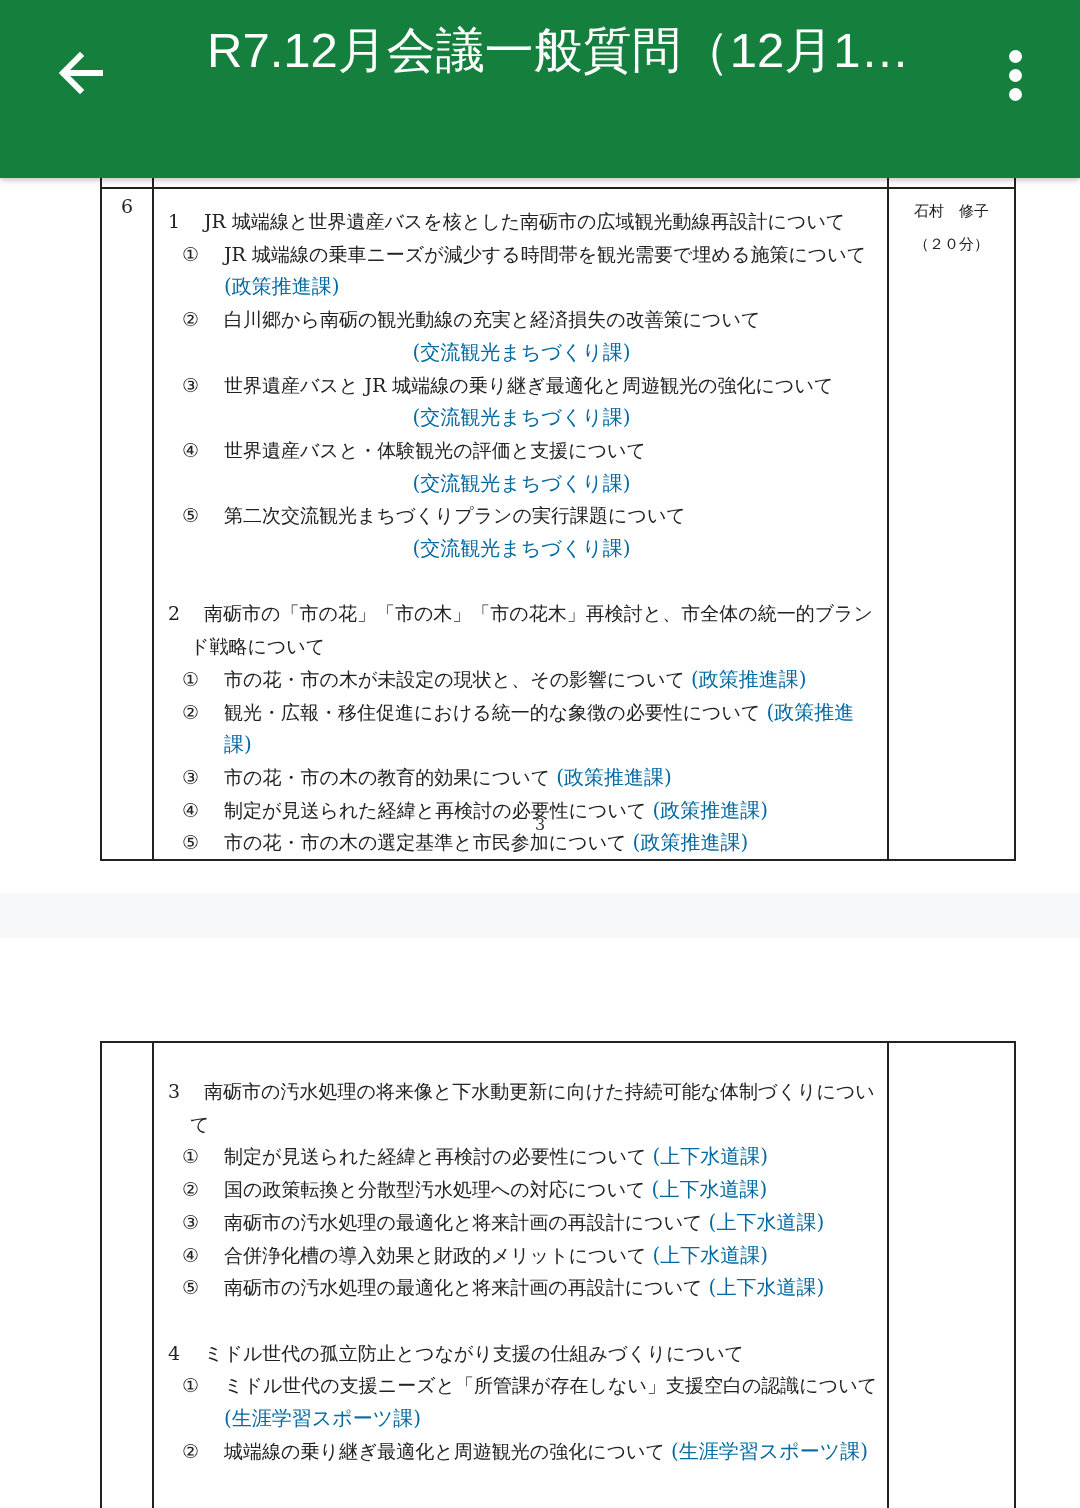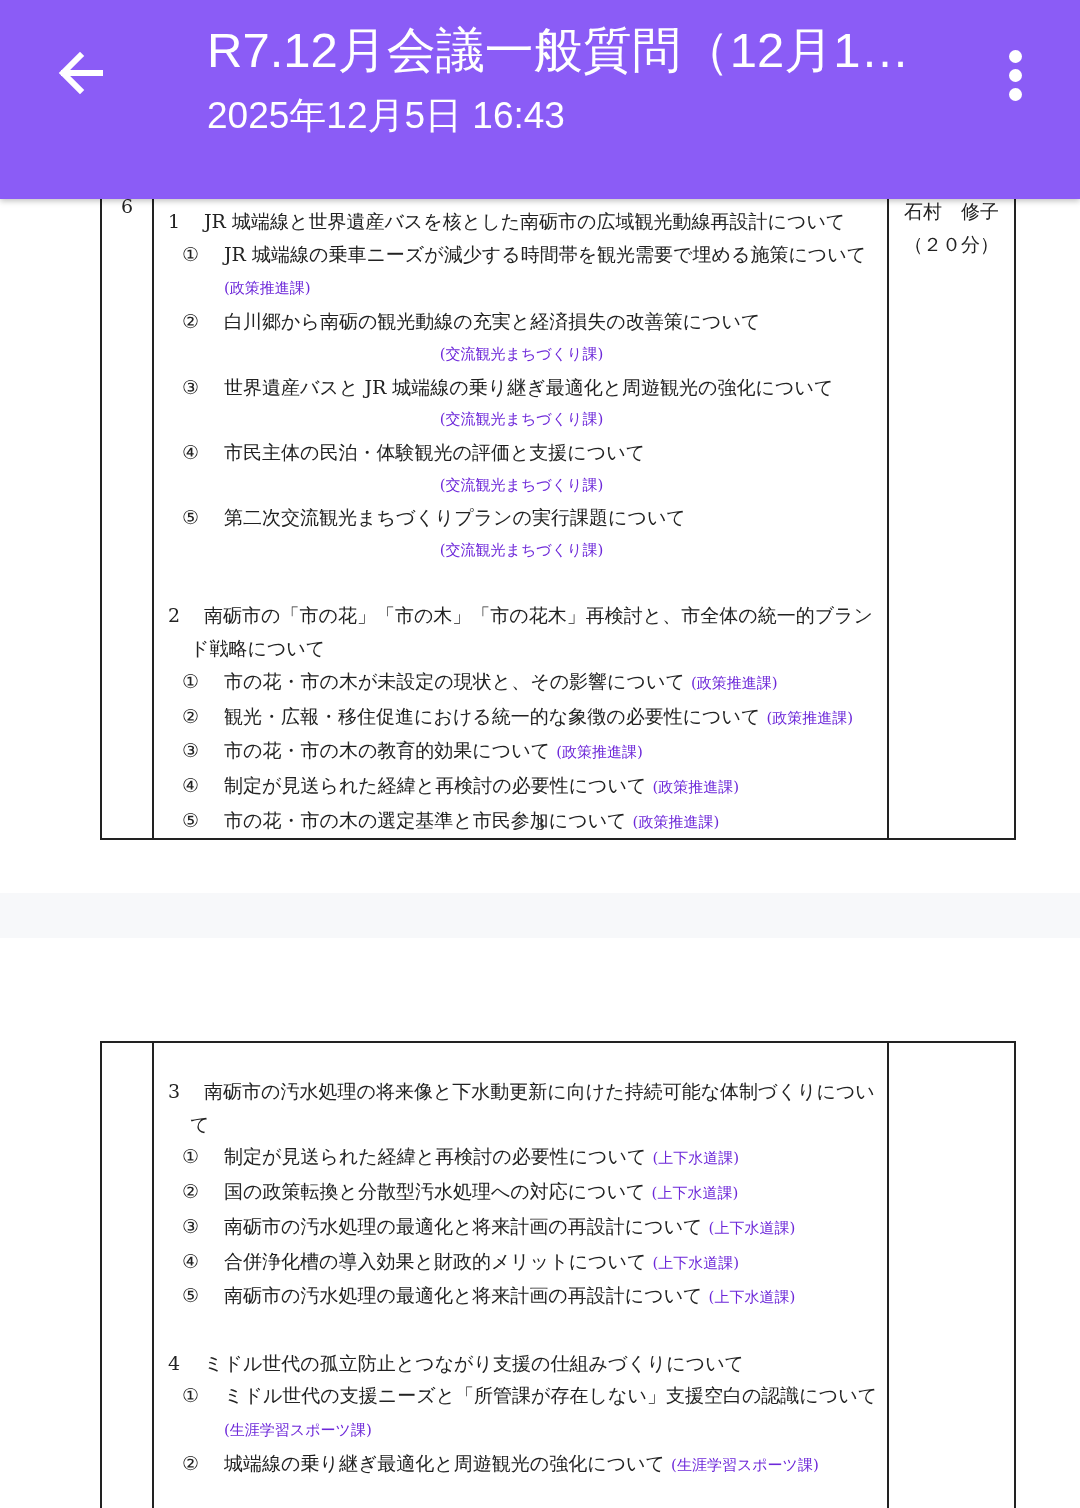--- a/index.html
+++ b/index.html
@@ -1,64 +1,63 @@
 <!DOCTYPE html>
 <html><head>
 <meta charset="utf-8">
 <style>
   * { box-sizing: border-box; margin: 0; padding: 0; }
   html, body { width: 1080px; height: 1508px; overflow: hidden; background: #ffffff; }
   body { position: relative; font-family: "DejaVu Serif", "Liberation Serif", serif; color: #222; }
 
   .appbar {
-    position: absolute; left: 0; top: 0; width: 1080px; height: 199px;
-    background: #8b5cf6; color: #fff; z-index: 10;
+    position: absolute; left: 0; top: 0; width: 1080px; height: 178px;
+    background: #15803d; color: #fff; z-index: 10;
     box-shadow: 0 2px 6px rgba(0,0,0,0.25);
   }
   .back-btn { position: absolute; left: 50px; top: 42px; width: 62px; height: 62px; cursor: pointer; }
   .title { position: absolute; left: 207px; top: 18px; width: 760px; font-family: "Liberation Sans", "DejaVu Sans", sans-serif;
            font-size: 49px; line-height: 64px; white-space: nowrap; overflow: hidden; text-overflow: ellipsis; color: #fff; }
   .subtitle { position: absolute; left: 207px; top: 92px; font-family: "Liberation Sans", "DejaVu Sans", sans-serif;
               font-size: 37px; line-height: 48px; color: #fff; }
   .more-btn { position: absolute; left: 996px; top: 48px; width: 40px; height: 56px; cursor: pointer; }
   .more-btn span { position: absolute; left: 13px; width: 13px; height: 13px; border-radius: 50%; background: #fff; }
 
   .page { position: absolute; left: 0; width: 1080px; background: #fff; }
   .page1 { top: 155px; height: 738px; }
   .gap { position: absolute; left: 0; top: 893px; width: 1080px; height: 45px; background: #f7f8fa; }
   .page2 { top: 938px; height: 570px; }
 
   table.doc { position: absolute; left: 100px; width: 914px; border-collapse: collapse; table-layout: fixed; }
   table.doc td { border: 2px solid #222; vertical-align: top; }
   col.c-no { width: 52px; } col.c-body { width: 735px; } col.c-who { width: 127px; }
 
   .num-cell { text-align: center; font-size: 19px; padding-top: 6px; }
-  .who-cell { text-align: center; font-size: 19px; padding-top: 6px; line-height: 33px; }
+  .who-cell { text-align: center; font-size: 15px; padding-top: 6px; line-height: 33px; }
 
   .body-cell { padding: 16px 8px 0 14px; font-size: 19px; line-height: 32.7px; }
   .q-head { display: block; text-indent: -22px; padding-left: 22px; }
   .q-head .qn { display: inline-block; width: 36px; text-indent: 0; }
   .sub { display: block; padding-left: 56px; text-indent: -42px; }
   .sub .mk { display: inline-block; width: 42px; text-indent: 0; }
-  .dept { color: #6d28d9; font-size: 15px; }
+  .dept { color: #0369a1; font-size: 20px; }
   .dept-right { display: block; text-align: center; padding-right: 4px; }
   .spacer { display: block; height: 32.7px; }
   .pagenum { position: absolute; top: 660px; left: 0; width: 1080px; text-align: center; font-size: 16px; color: #333; }
 </style>
 </head>
 <body>
 
 <div class="appbar">
   <div class="back-btn">
     <svg width="62" height="62" viewBox="0 0 62 62">
       <path d="M50 31 H14 M30 14 L13 31 L30 48" stroke="#fff" stroke-width="6" fill="none" stroke-linecap="square"></path>
     </svg>
   </div>
   <div class="title">R7.12月会議一般質問（12月1…</div>
-  <div class="subtitle">2025年12月5日 16:43</div>
   <div class="more-btn">
     <span style="top:2px"></span>
     <span style="top:21px"></span>
     <span style="top:40px"></span>
   </div>
 </div>
 
 <div class="page page1">
   <table class="doc" style="top:-2px">
     <colgroup>
@@ -74,21 +73,21 @@
     </tr>
     <tr style="height:621px">
       <td class="num-cell">6</td>
       <td class="body-cell">
         <span class="q-head"><span class="qn">1</span><span>JR 城端線と世界遺産バスを核とした南砺市の広域観光動線再設計について</span></span>
         <span class="sub"><span class="mk">①</span><span>JR 城端線の乗車ニーズが減少する時間帯を観光需要で埋める施策について</span> <span class="dept">(政策推進課)</span></span>
         <span class="sub"><span class="mk">②</span><span>白川郷から南砺の観光動線の充実と経済損失の改善策について</span></span>
         <span class="dept dept-right">(交流観光まちづくり課)</span>
         <span class="sub"><span class="mk">③</span><span>世界遺産バスと JR 城端線の乗り継ぎ最適化と周遊観光の強化について</span></span>
         <span class="dept dept-right">(交流観光まちづくり課)</span>
-        <span class="sub"><span class="mk">④</span><span>市民主体の民泊・体験観光の評価と支援について</span></span>
+        <span class="sub"><span class="mk">④</span><span>世界遺産バスと・体験観光の評価と支援について</span></span>
         <span class="dept dept-right">(交流観光まちづくり課)</span>
         <span class="sub"><span class="mk">⑤</span><span>第二次交流観光まちづくりプランの実行課題について</span></span>
         <span class="dept dept-right">(交流観光まちづくり課)</span>
         <span class="spacer"></span>
         <span class="q-head"><span class="qn">2</span><span>南砺市の「市の花」「市の木」「市の花木」再検討と、市全体の統一的ブランド戦略について</span></span>
         <span class="sub"><span class="mk">①</span><span>市の花・市の木が未設定の現状と、その影響について</span> <span class="dept">(政策推進課)</span></span>
         <span class="sub"><span class="mk">②</span><span>観光・広報・移住促進における統一的な象徴の必要性について</span> <span class="dept">(政策推進課)</span></span>
         <span class="sub"><span class="mk">③</span><span>市の花・市の木の教育的効果について</span> <span class="dept">(政策推進課)</span></span>
         <span class="sub"><span class="mk">④</span><span>制定が見送られた経緯と再検討の必要性について</span> <span class="dept">(政策推進課)</span></span>
         <span class="sub"><span class="mk">⑤</span><span>市の花・市の木の選定基準と市民参加について</span> <span class="dept">(政策推進課)</span></span>

